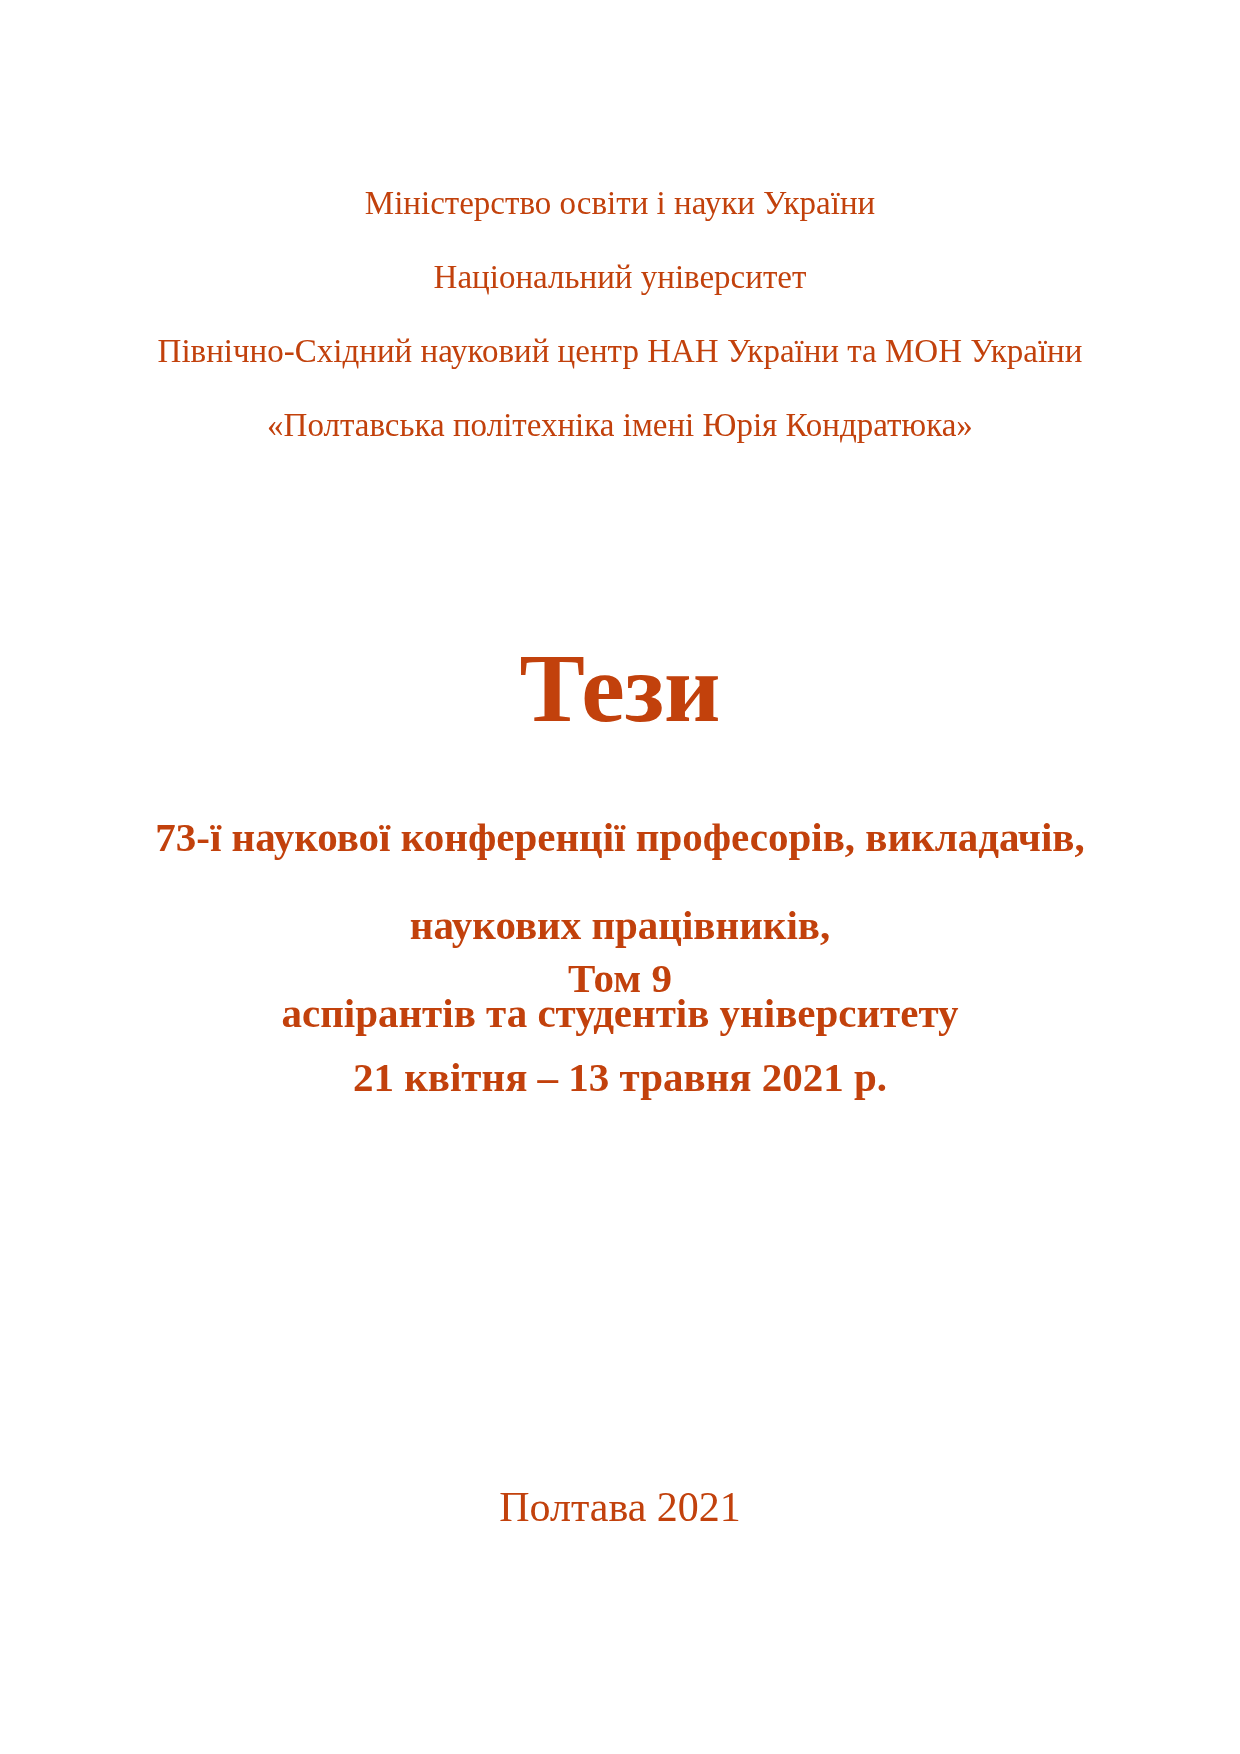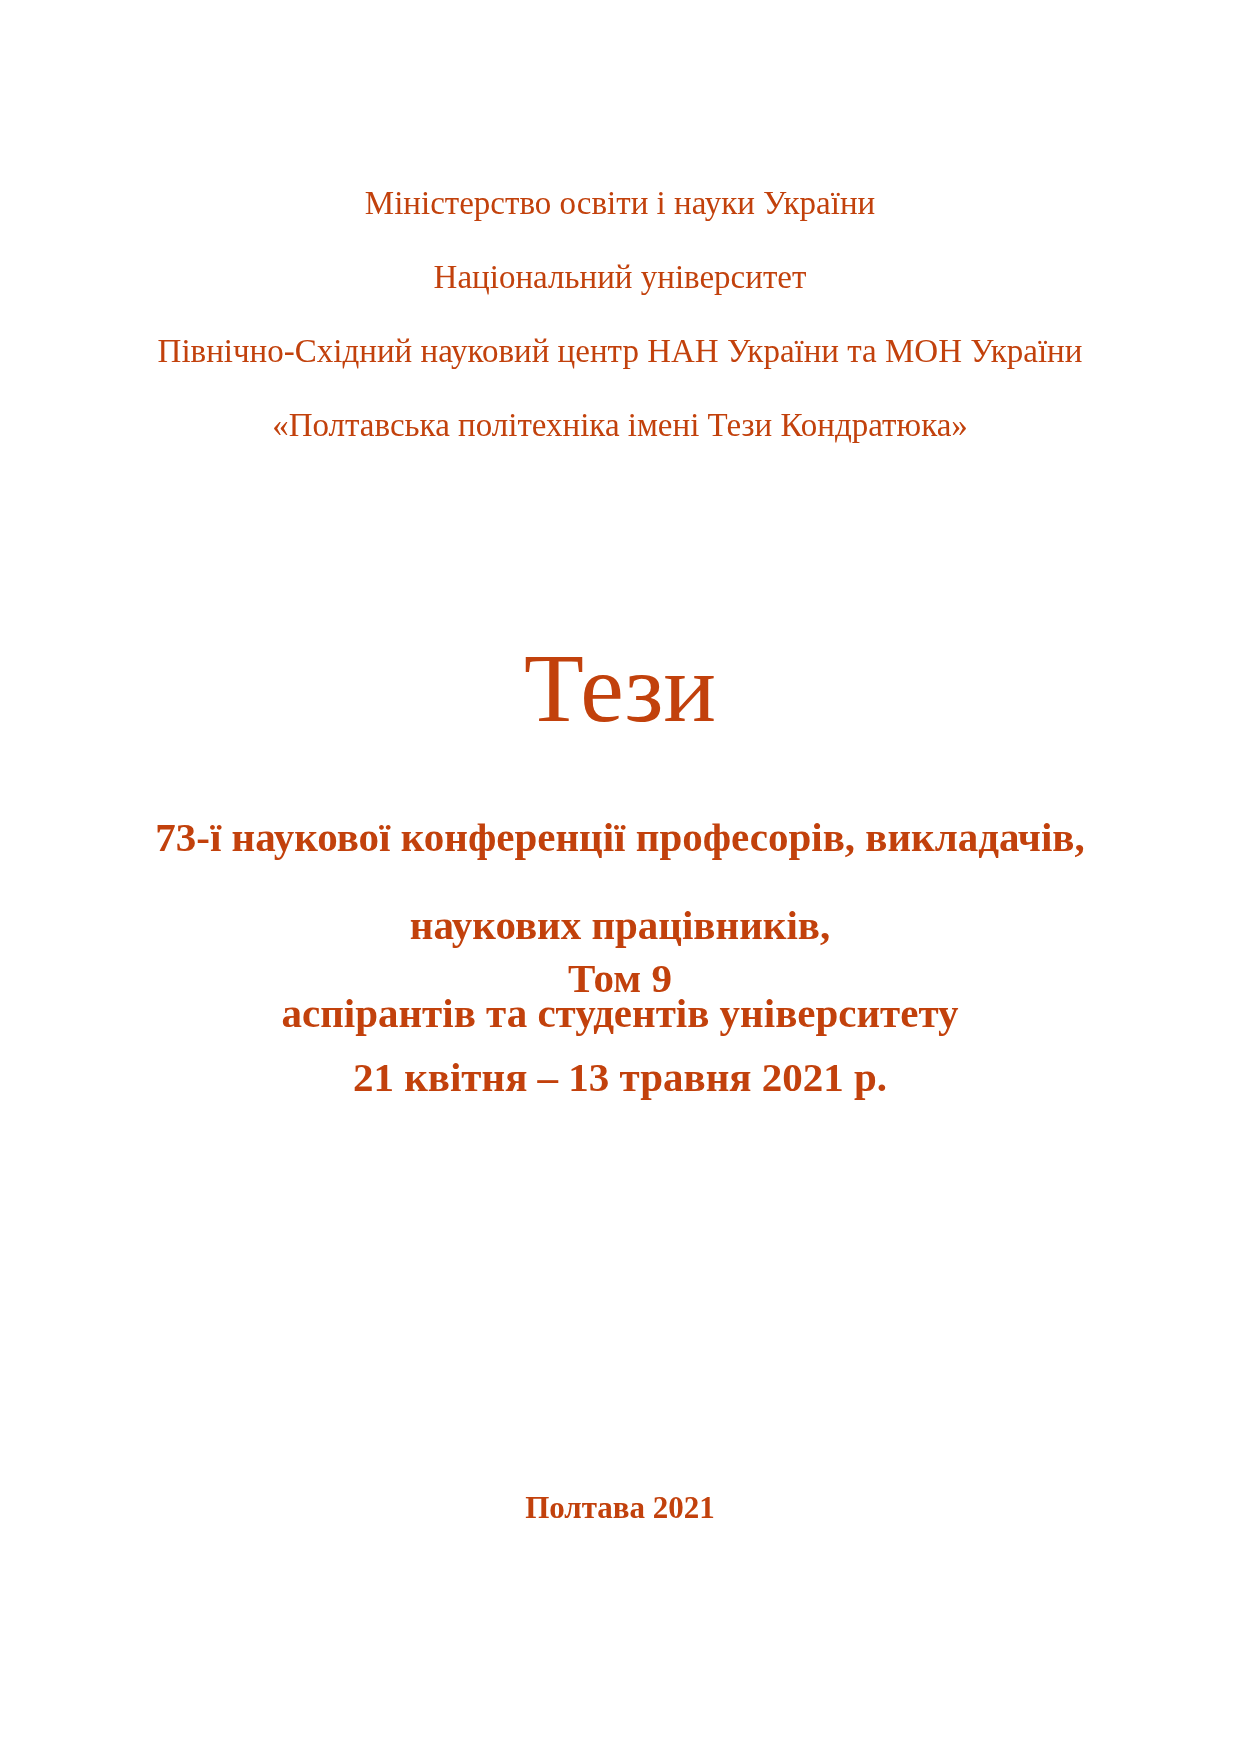--- a/index.html
+++ b/index.html
@@ -26,21 +26,21 @@
   .header-block {
     top: 148px;
     font-size: 33px;
     line-height: 37px;
     font-weight: 400;
   }
   .main-title {
     top: 632px;
     font-size: 98px;
     line-height: 112px;
-    font-weight: 400;
+    font-weight: 700;
   }
   .subtitle-block {
     top: 771px;
     font-size: 41px;
     line-height: 44px;
     font-weight: 700;
   }
   .volume-line {
     top: 956px;
     font-size: 41px;
@@ -49,35 +49,35 @@
   }
   .date-line {
     top: 1055px;
     font-size: 41px;
     line-height: 44px;
     font-weight: 700;
     text-align: center;
   }
   .footer-line {
     top: 1489px;
-    font-size: 31px;
+    font-size: 42px;
     line-height: 37px;
-    font-weight: 700;
+    font-weight: 400;
   }
 </style>
 </head>
 <body>
 
 <div class="page">
 
   <div class="centered header-block">
     <div>Міністерство освіти і науки України</div>
     <div>Національний університет</div>
     <div>Північно-Східний науковий центр НАН України та МОН України</div>
-    <div>«Полтавська політехніка імені Тези Кондратюка»</div>
+    <div>«Полтавська політехніка імені Юрія Кондратюка»</div>
   </div>
 
   <div class="centered main-title">Тези</div>
 
   <div class="centered subtitle-block">
     <div>73-ї наукової конференції професорів, викладачів,</div>
     <div>наукових працівників,</div>
     <div>аспірантів та студентів університету</div>
   </div>
 

